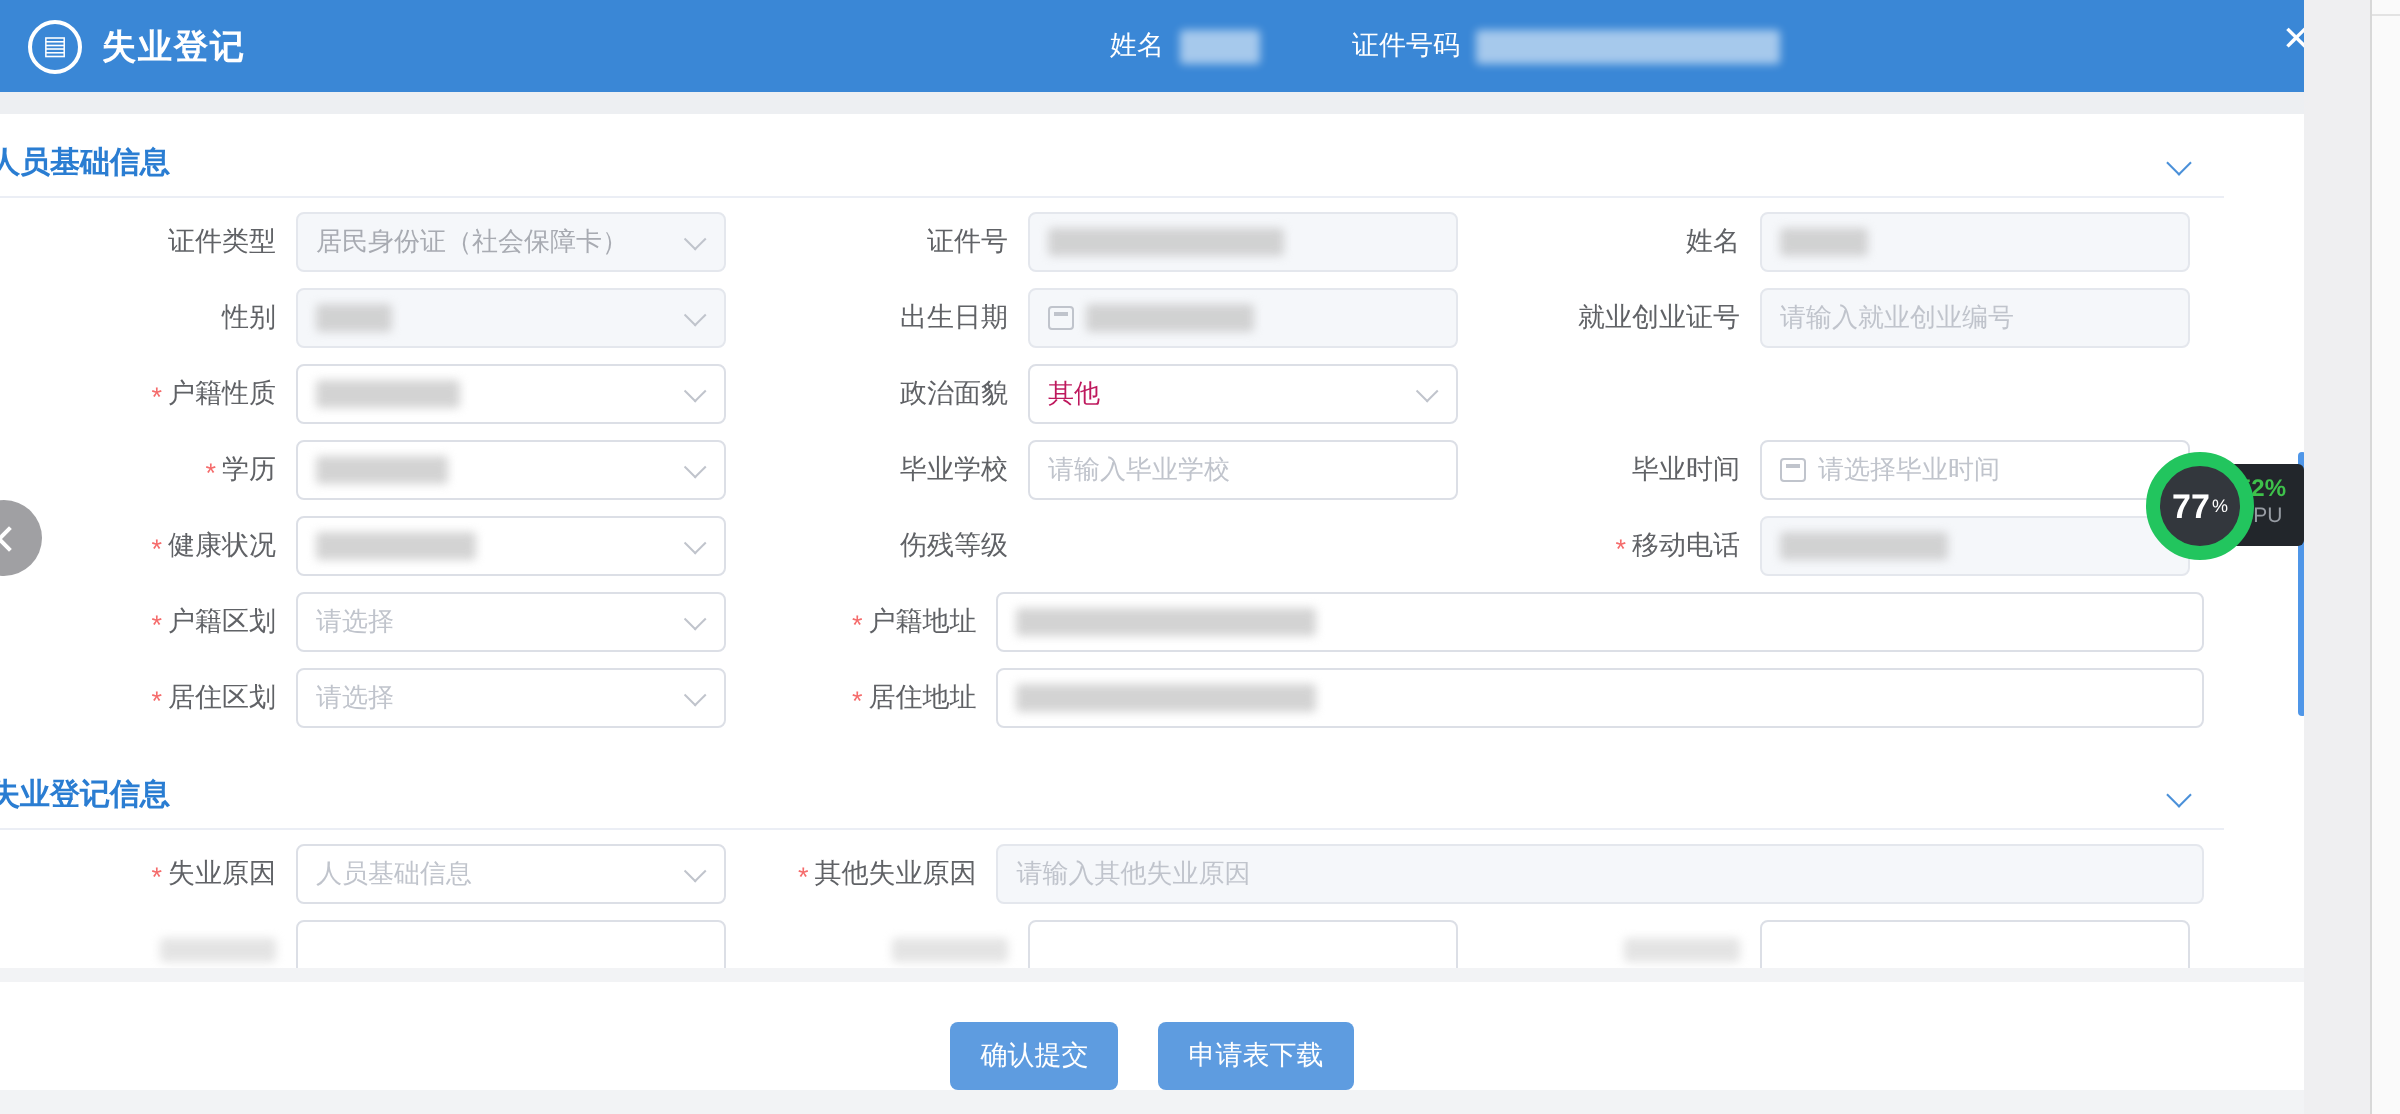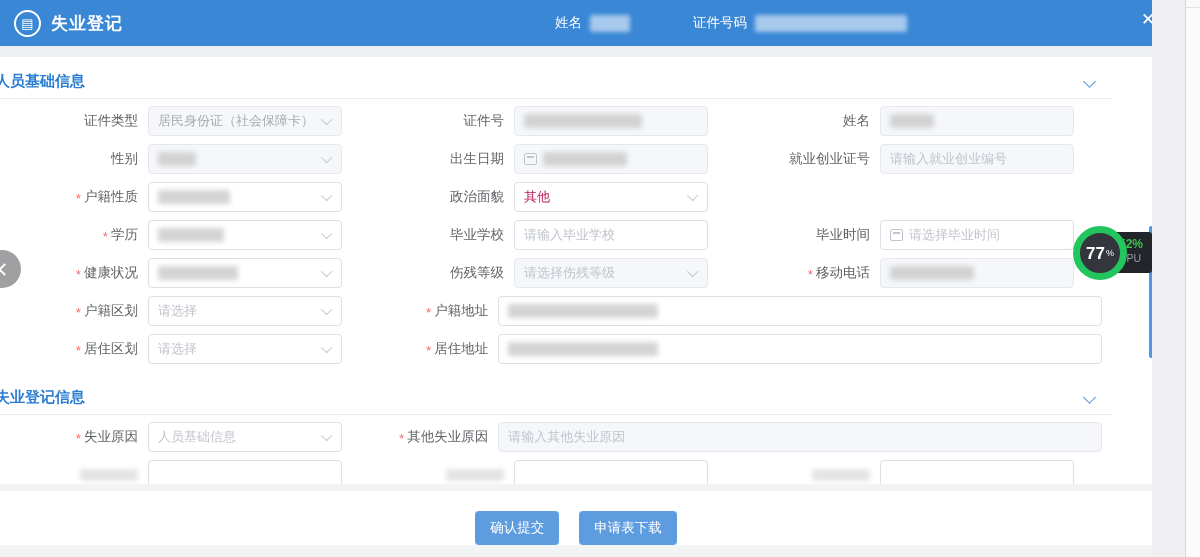--- a/index.html
+++ b/index.html
@@ -29,21 +29,21 @@
   .sec-head{position:relative;padding:15px 0 7px 0;margin-right:40px;border-bottom:1px solid #ebeef5}
   .section ~ .section .sec-head{padding-top:16px}
   .sec-title{color:#2a7dd2;font-size:15px;font-weight:bold;margin-left:-5px}
   .sec-caret{position:absolute;right:18px;bottom:12px;width:9px;height:9px;border:solid #4a90d9;border-width:0 0 1.5px 1.5px;transform:rotate(-45deg);cursor:pointer}
   .rows{padding:7px 0 0 8px}
   .frow{display:flex;margin-bottom:8px}
   .cell{display:flex;align-items:center;width:366px;flex:0 0 auto}
   .cell.wide{width:728px}
   .flabel{width:140px;text-align:right;padding-right:10px;font-size:13.5px;color:#606266;white-space:nowrap;display:flex;justify-content:flex-end;align-items:flex-end}
   .req{color:#f56c6c;margin-right:3px}
-  .ctl{position:relative;width:194px;height:30px;border:1px solid #dcdfe6;border-radius:4px;background:#fff;display:flex;align-items:center;padding:0 9px;font-size:13px;color:#606266;gap:6px}
+  .ctl{position:relative;width:215px;height:30px;border:1px solid #dcdfe6;border-radius:4px;background:#fff;display:flex;align-items:center;padding:0 9px;font-size:13px;color:#606266;gap:6px}
   .cell.wide .ctl{width:684px}
   .ctl.disabled{background:#f5f7fa;border-color:#e4e7ed}
   .val{color:#a8abb2;white-space:nowrap;overflow:hidden}
   .valn{color:#be185d;white-space:nowrap}
   .ph{color:#c0c4cc;white-space:nowrap;overflow:hidden}
   .caret{margin-left:auto;width:8px;height:8px;border:solid #c0c4cc;border-width:0 0 1.5px 1.5px;transform:rotate(-45deg) translateY(-2px);flex:0 0 auto}
   .blurval{display:inline-block;height:14px;border-radius:2px;background:#c9c9c9;filter:blur(2.5px);opacity:.8}
   .lblur{width:58px;height:12px;opacity:.5}
   .cal{width:13px;height:12px;border:1px solid #c0c4cc;border-radius:2px;position:relative;flex:0 0 auto}
   .cal::before{content:"";position:absolute;left:2px;right:2px;top:2px;height:2px;background:#c0c4cc}
@@ -74,21 +74,21 @@
 <div class="page">
 
   <div class="main">
 
     <div class="appbar">
       <span class="app-icon">▤</span>
       <span class="app-title">失业登记</span>
       <div class="id-area">
         <span>姓名</span>
         <span class="hblur" style="width:40px"></span>
-        <span style="margin-left:55px">证件号码</span>
+        <span style="margin-left:38px">证件号码</span>
         <span class="hblur" style="width:152px"></span>
       </div>
       <span class="close">✕</span>
     </div>
     <div class="strip-top"></div>
 
     <div class="content">
       <div>
           <div class="section">
             <div class="sec-head"><span class="sec-title">人员基础信息</span><span class="sec-caret"></span></div>
@@ -206,24 +206,20 @@
                   </div>
                   <div class="ctl">
                     <span class="blurval" style="width: 80px;"></span>
                     <span class="caret"></span>
                   </div>
                 </div>
                 <div class="cell">
                   <div class="flabel">
                     <span>伤残等级</span>
                   </div>
-                  <div class="ctl disabled">
-                    <span class="ph">请选择伤残等级</span>
-                    <span class="caret"></span>
-                  </div>
                 </div>
                 <div class="cell">
                   <div class="flabel">
                     <span class="req">*</span>
                     <span>移动电话</span>
                   </div>
                   <div class="ctl disabled">
                     <span class="blurval" style="width: 84px;"></span>
                   </div>
                 </div>

